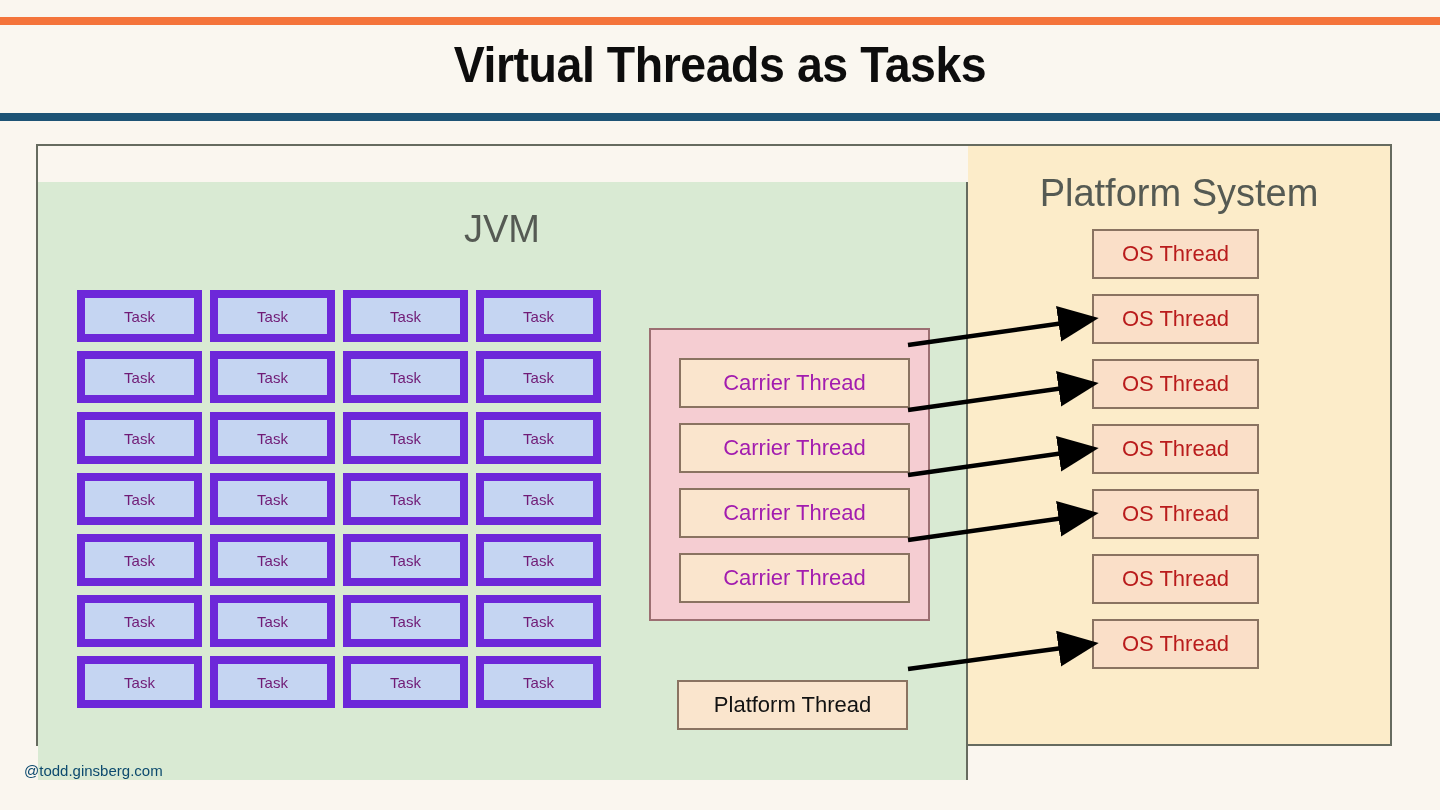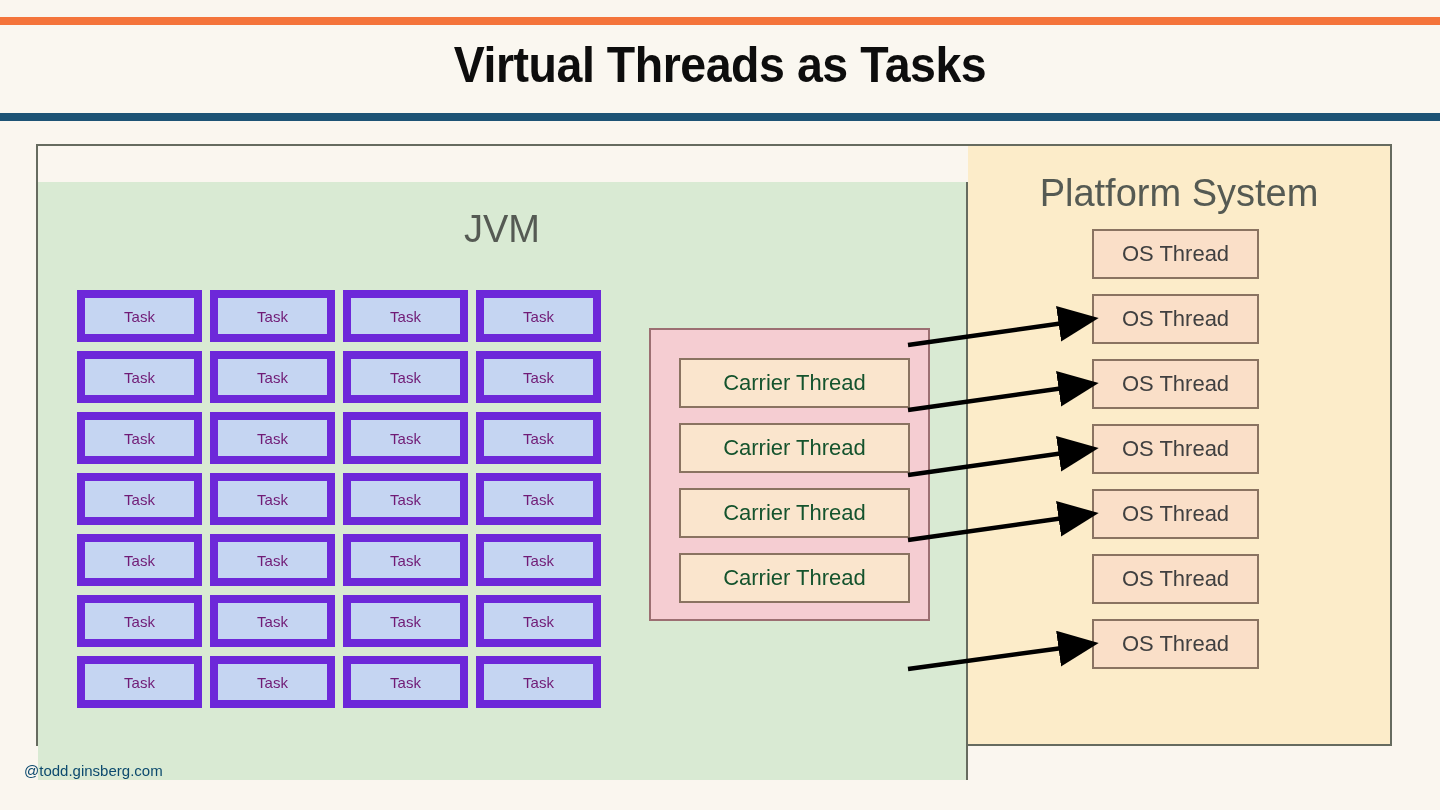--- a/index.html
+++ b/index.html
@@ -129,21 +129,21 @@
     position: absolute;
     left: 28px;
     width: 231px; height: 50px;
     background: #fae5cd;
     border: 2px solid #8a7361;
     box-sizing: border-box;
     display: flex;
     align-items: center;
     justify-content: center;
     font-size: 22px;
-    color: #14532d;
+    color: #a21caf;
   }
 
   
   .platform-box {
     position: absolute;
     left: 639px; top: 498px;
     width: 231px; height: 50px;
     background: #fae5cd;
     border: 2px solid #8a7361;
     box-sizing: border-box;
@@ -159,21 +159,21 @@
     position: absolute;
     left: 124px;
     width: 167px; height: 50px;
     background: #fadfc8;
     border: 2px solid #8a7361;
     box-sizing: border-box;
     display: flex;
     align-items: center;
     justify-content: center;
     font-size: 22px;
-    color: #404040;
+    color: #b91c1c;
   }
 
   
   .arrow-layer {
     position: absolute;
     left: 0; top: 0;
     width: 1356px; height: 602px;
     pointer-events: none;
   }
 </style>
@@ -222,20 +222,21 @@
         <div class="task-box">Task</div>
       </div>
 
     <div class="carrier-pool" id="carrier-pool">
         <div class="carrier-box" style="top: 28px;">Carrier Thread</div>
         <div class="carrier-box" style="top: 93px;">Carrier Thread</div>
         <div class="carrier-box" style="top: 158px;">Carrier Thread</div>
         <div class="carrier-box" style="top: 223px;">Carrier Thread</div>
       </div>
 
+    <div class="platform-box">Platform Thread</div>
   </div>
 
   <div class="panel panel-os">
     <div class="panel-heading">Platform System</div>
     <div id="os-thread-list">
         <div class="os-box" style="top: 83px;">OS Thread</div>
         <div class="os-box" style="top: 148px;">OS Thread</div>
         <div class="os-box" style="top: 213px;">OS Thread</div>
         <div class="os-box" style="top: 278px;">OS Thread</div>
         <div class="os-box" style="top: 343px;">OS Thread</div>

